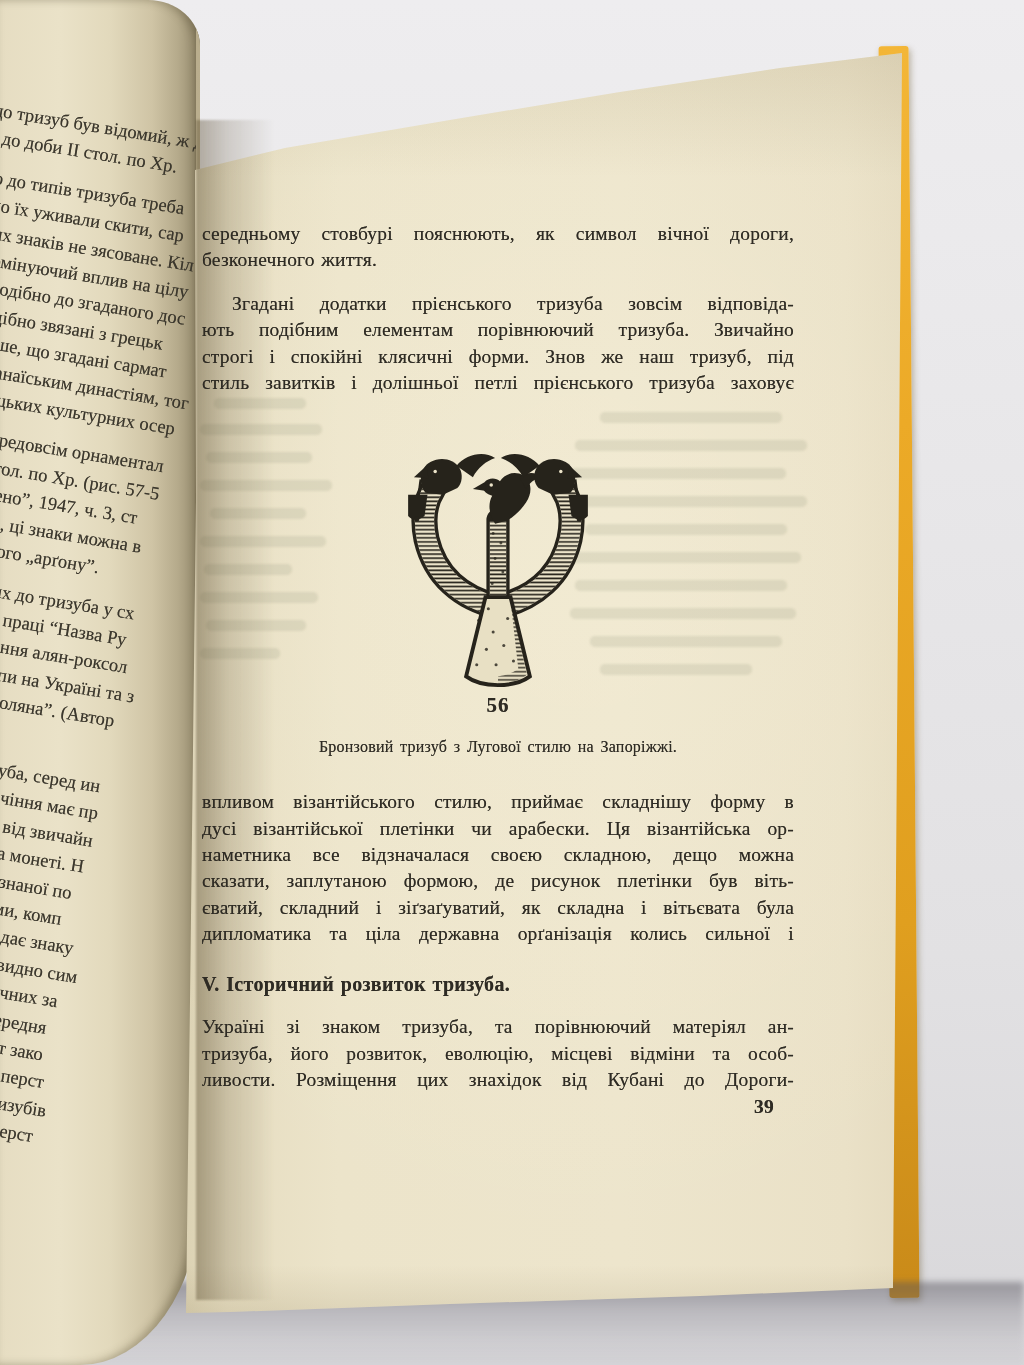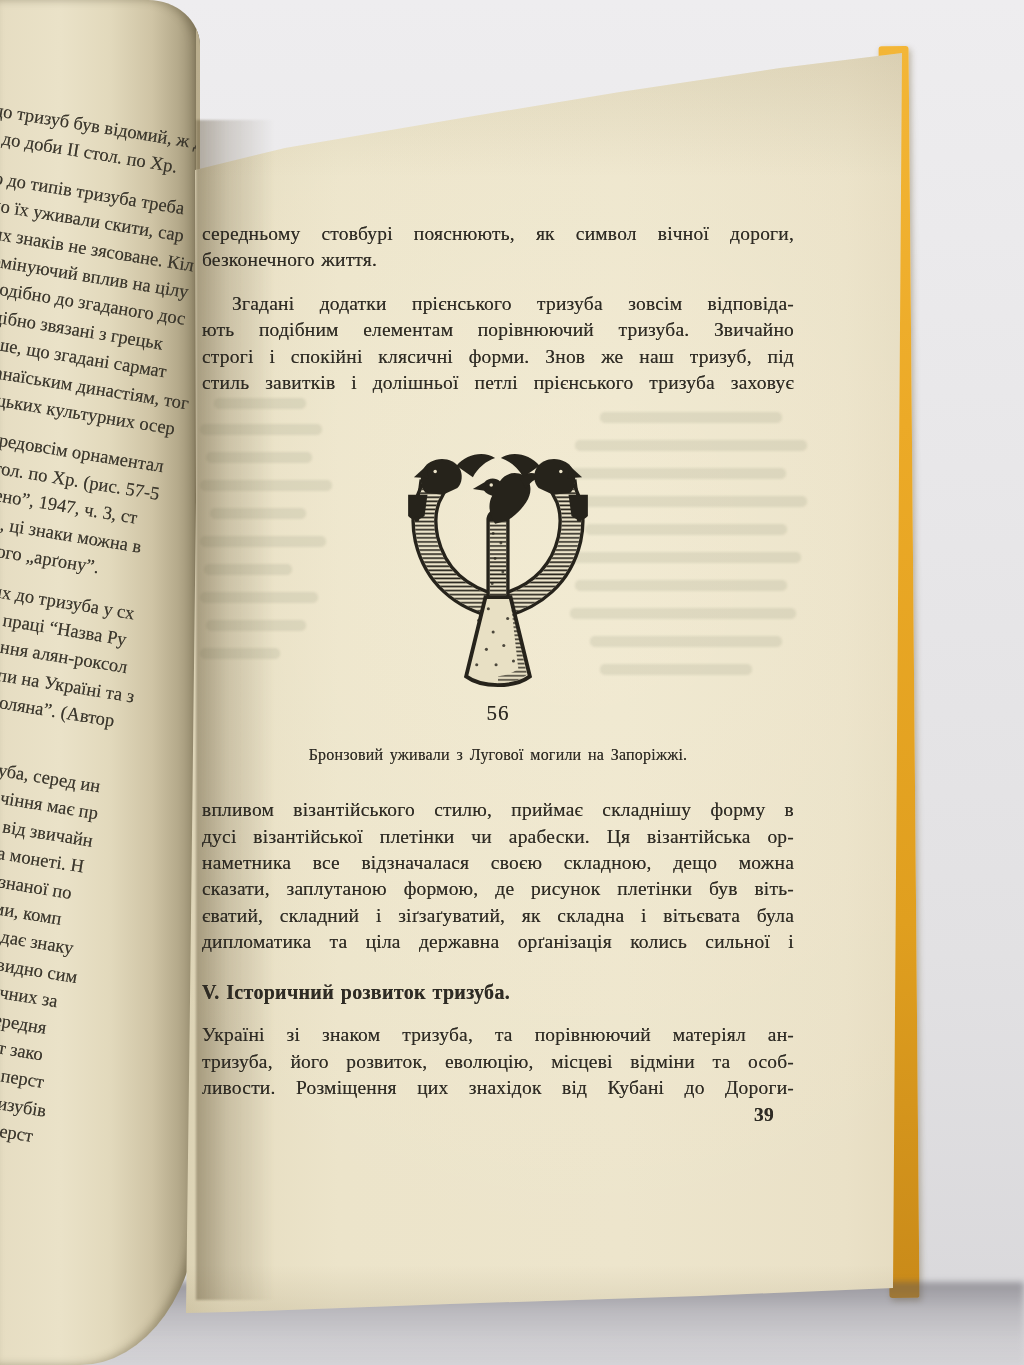--- a/index.html
+++ b/index.html
@@ -75,21 +75,21 @@
     color:#2e2b24;font-size:19.5px;line-height:26.4px;
     text-shadow:0 0 .45px rgba(30,27,20,.6);
     letter-spacing:.2px;word-spacing:1.5px;
   }
   .jline{display:block;text-align:justify;text-align-last:justify;-moz-text-align-last:justify;}
   .jline.plain{text-align-last:left;-moz-text-align-last:left;}
   .jline.indent{padding-left:30px;}
   .para{margin-top:17px;}
   .figure{margin-top:6px;}
   .figure svg{display:block;margin:0 auto;}
-  .fig-number{text-align:center;font-weight:normal;font-size:21px;margin-top:12px;letter-spacing:1px;}
+  .fig-number{text-align:center;font-weight:bold;font-size:21px;margin-top:4px;letter-spacing:1px;}
   .fig-caption{text-align:center;font-size:16px;margin-top:15px;word-spacing:2.5px;}
   .after-fig{margin-top:29px;}
   .section-heading{
     text-align:left;font-weight:bold;font-size:20px;margin-top:23px;letter-spacing:.3px;
   }
   .section-para{margin-top:15px;}
   .page-number{
     text-align:right;padding-right:20px;font-size:19.5px;margin-top:1px;font-weight:bold;
   }
 </style>
@@ -255,21 +255,21 @@
         <path d="M-8,6 C-16,-4 -14,-20 -3,-26 C8,-32 21,-29 27,-20 C31,-13 30,-4 25,1 L10,8 Z" fill="#26231b"></path>
         <path d="M24,-22 C34,-34 52,-38 64,-30 C55,-27 46,-20 41,-10 Z" fill="#26231b"></path>
         <path d="M-7,-22 L-20,-10 L-5,-9 Z" fill="#26231b"></path>
         <circle cx="2" cy="-16" r="1.8" fill="#ece4ca"></circle>
         <line x1="-13" y1="-8" x2="-15" y2="8" stroke="#26231b" stroke-width="2.5"></line>
         <path d="M-26,8 L-6,8 L-9,30 C-15,35 -22,35 -26,30 Z" fill="#26231b"></path>
         <circle cx="-17" cy="33" r="2.6" fill="#26231b"></circle>
       </g>
     </svg>
     <div class="fig-number">56</div>
-    <div class="fig-caption">Бронзовий уживали з Лугової могили на Запоріжжі.</div>
+    <div class="fig-caption">Бронзовий тризуб з Лугової стилю на Запоріжжі.</div>
   </div>
 
   <div id="para-mid" class="after-fig">
       <div class="para">
         <div class="jline">впливом візантійського стилю, приймає складнішу форму в</div>
         <div class="jline">дусі візантійської плетінки чи арабески. Ця візантійська ор-</div>
         <div class="jline">наметника все відзначалася своєю складною, дещо можна</div>
         <div class="jline">сказати, заплутаною формою, де рисунок плетінки був віть-</div>
         <div class="jline">єватий, складний і зіґзаґуватий, як складна і вітьєвата була</div>
         <div class="jline">дипломатика та ціла державна орґанізація колись сильної і</div>

